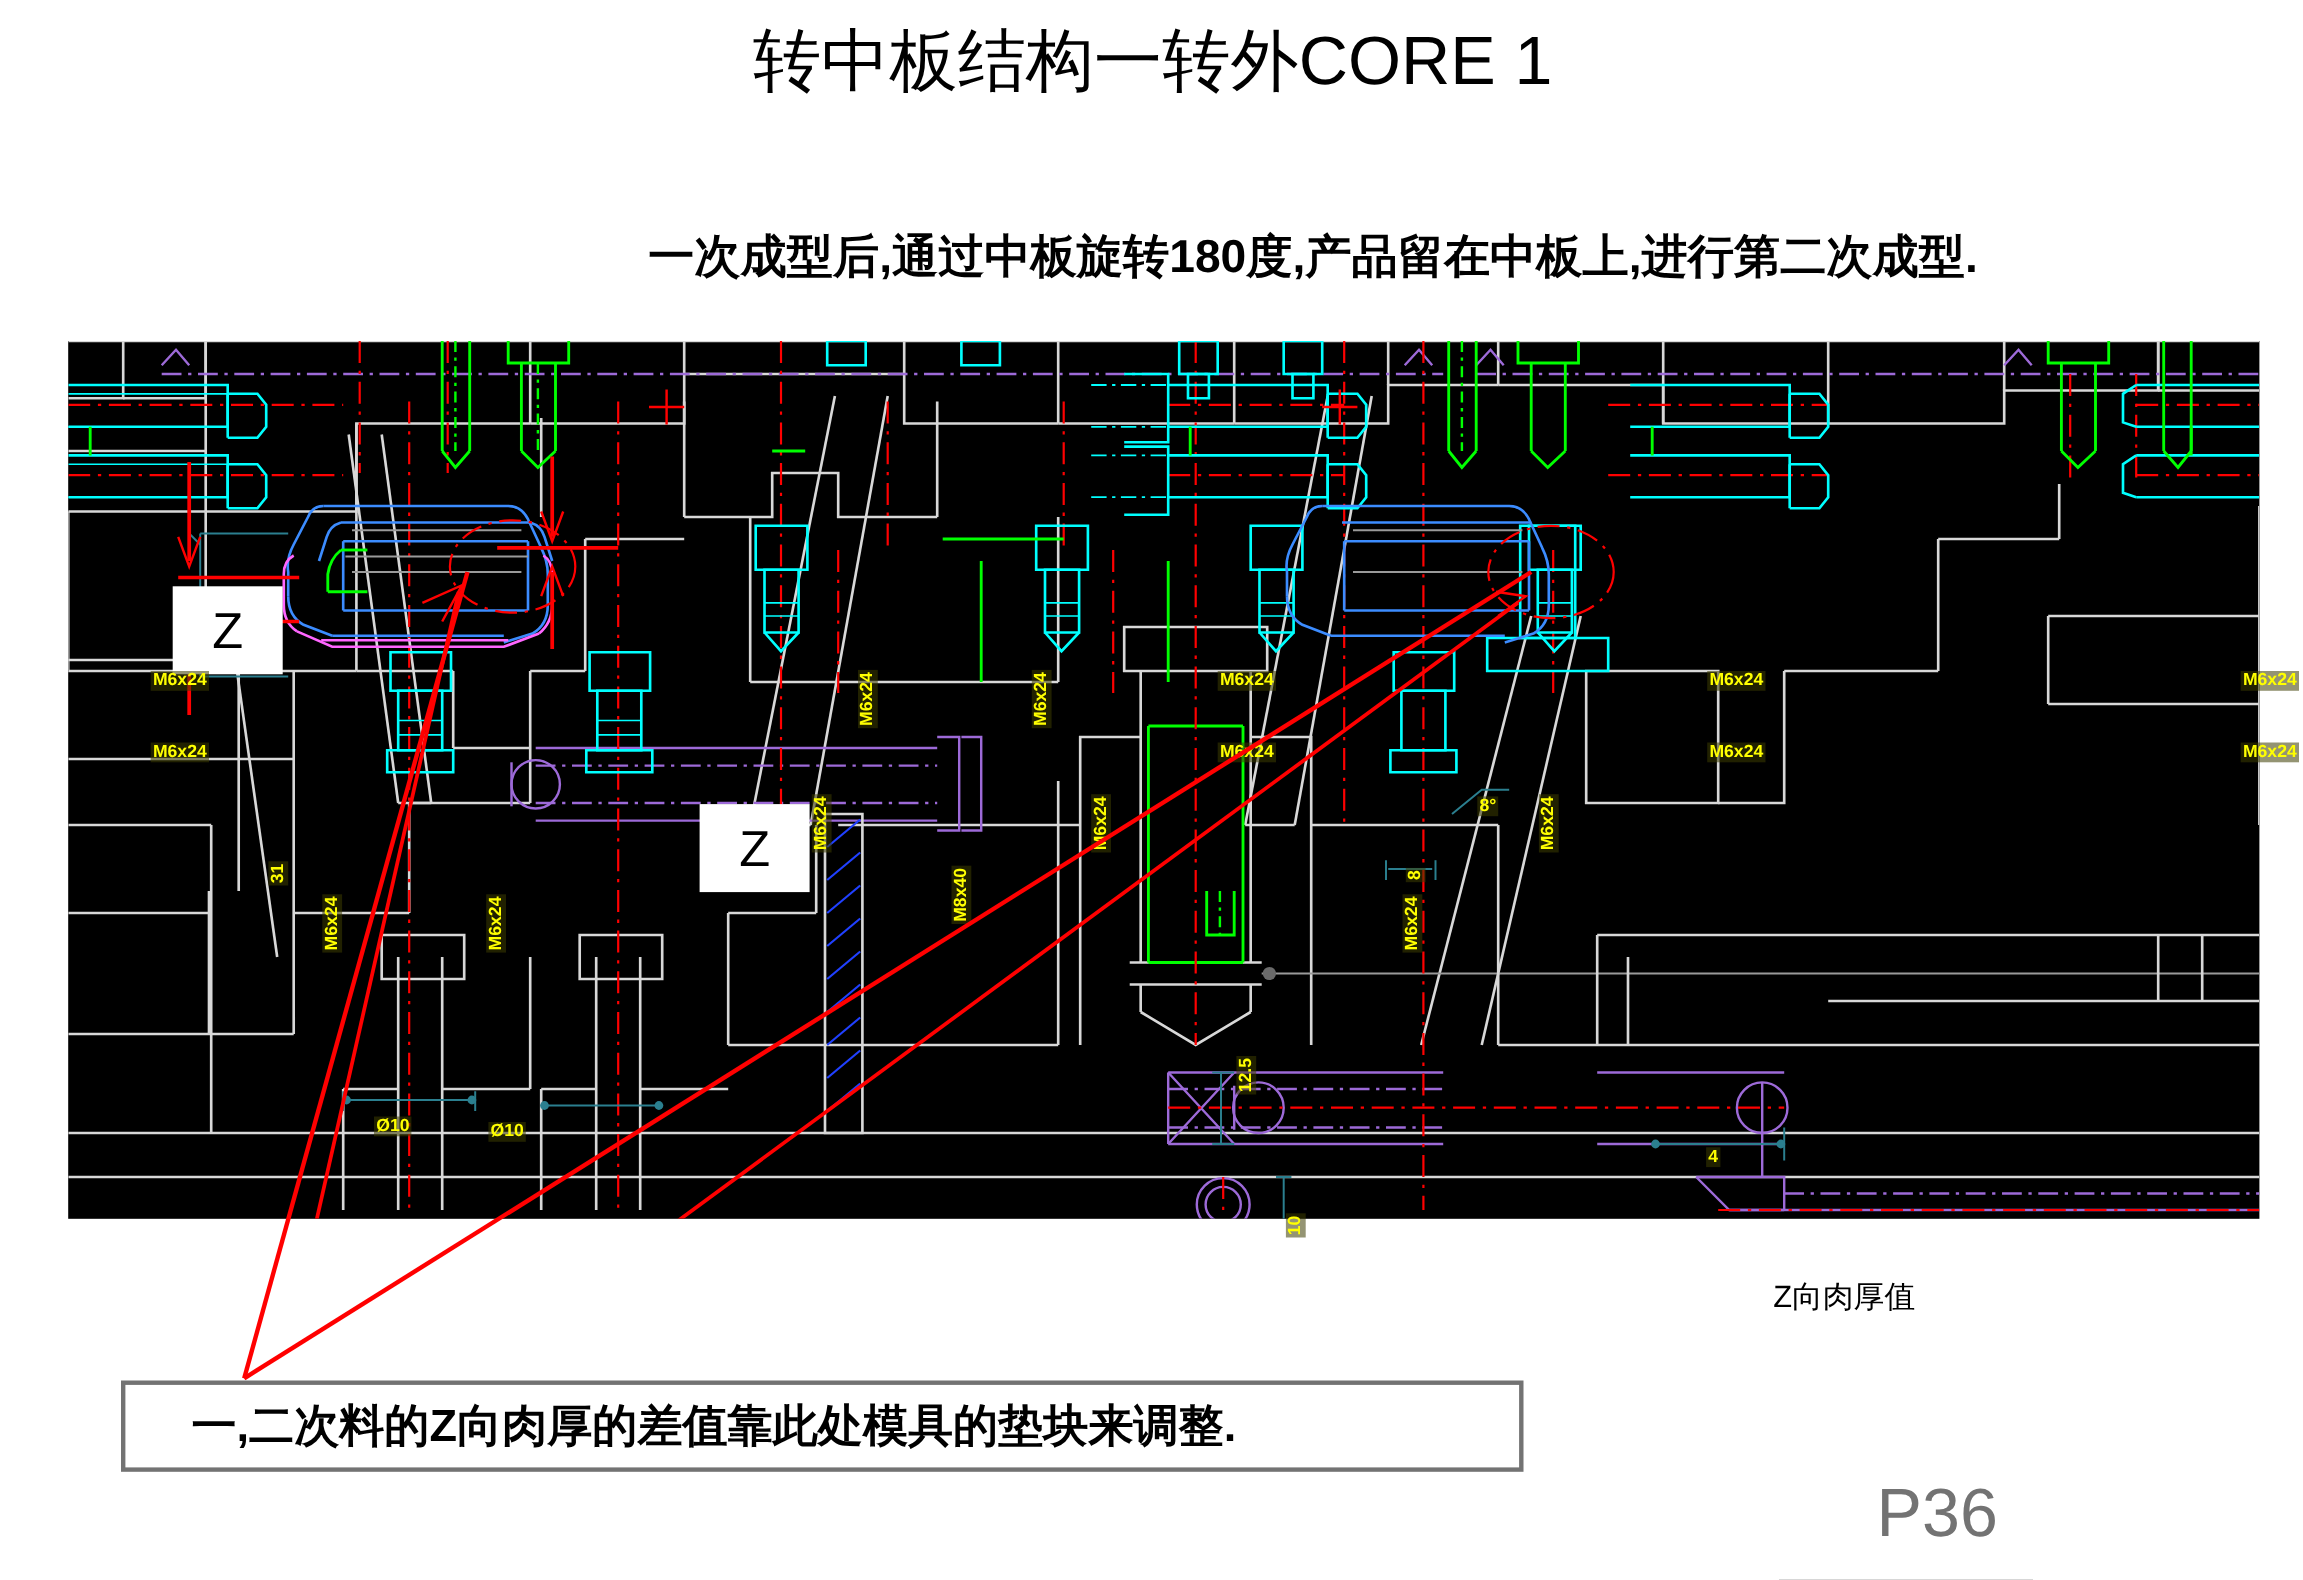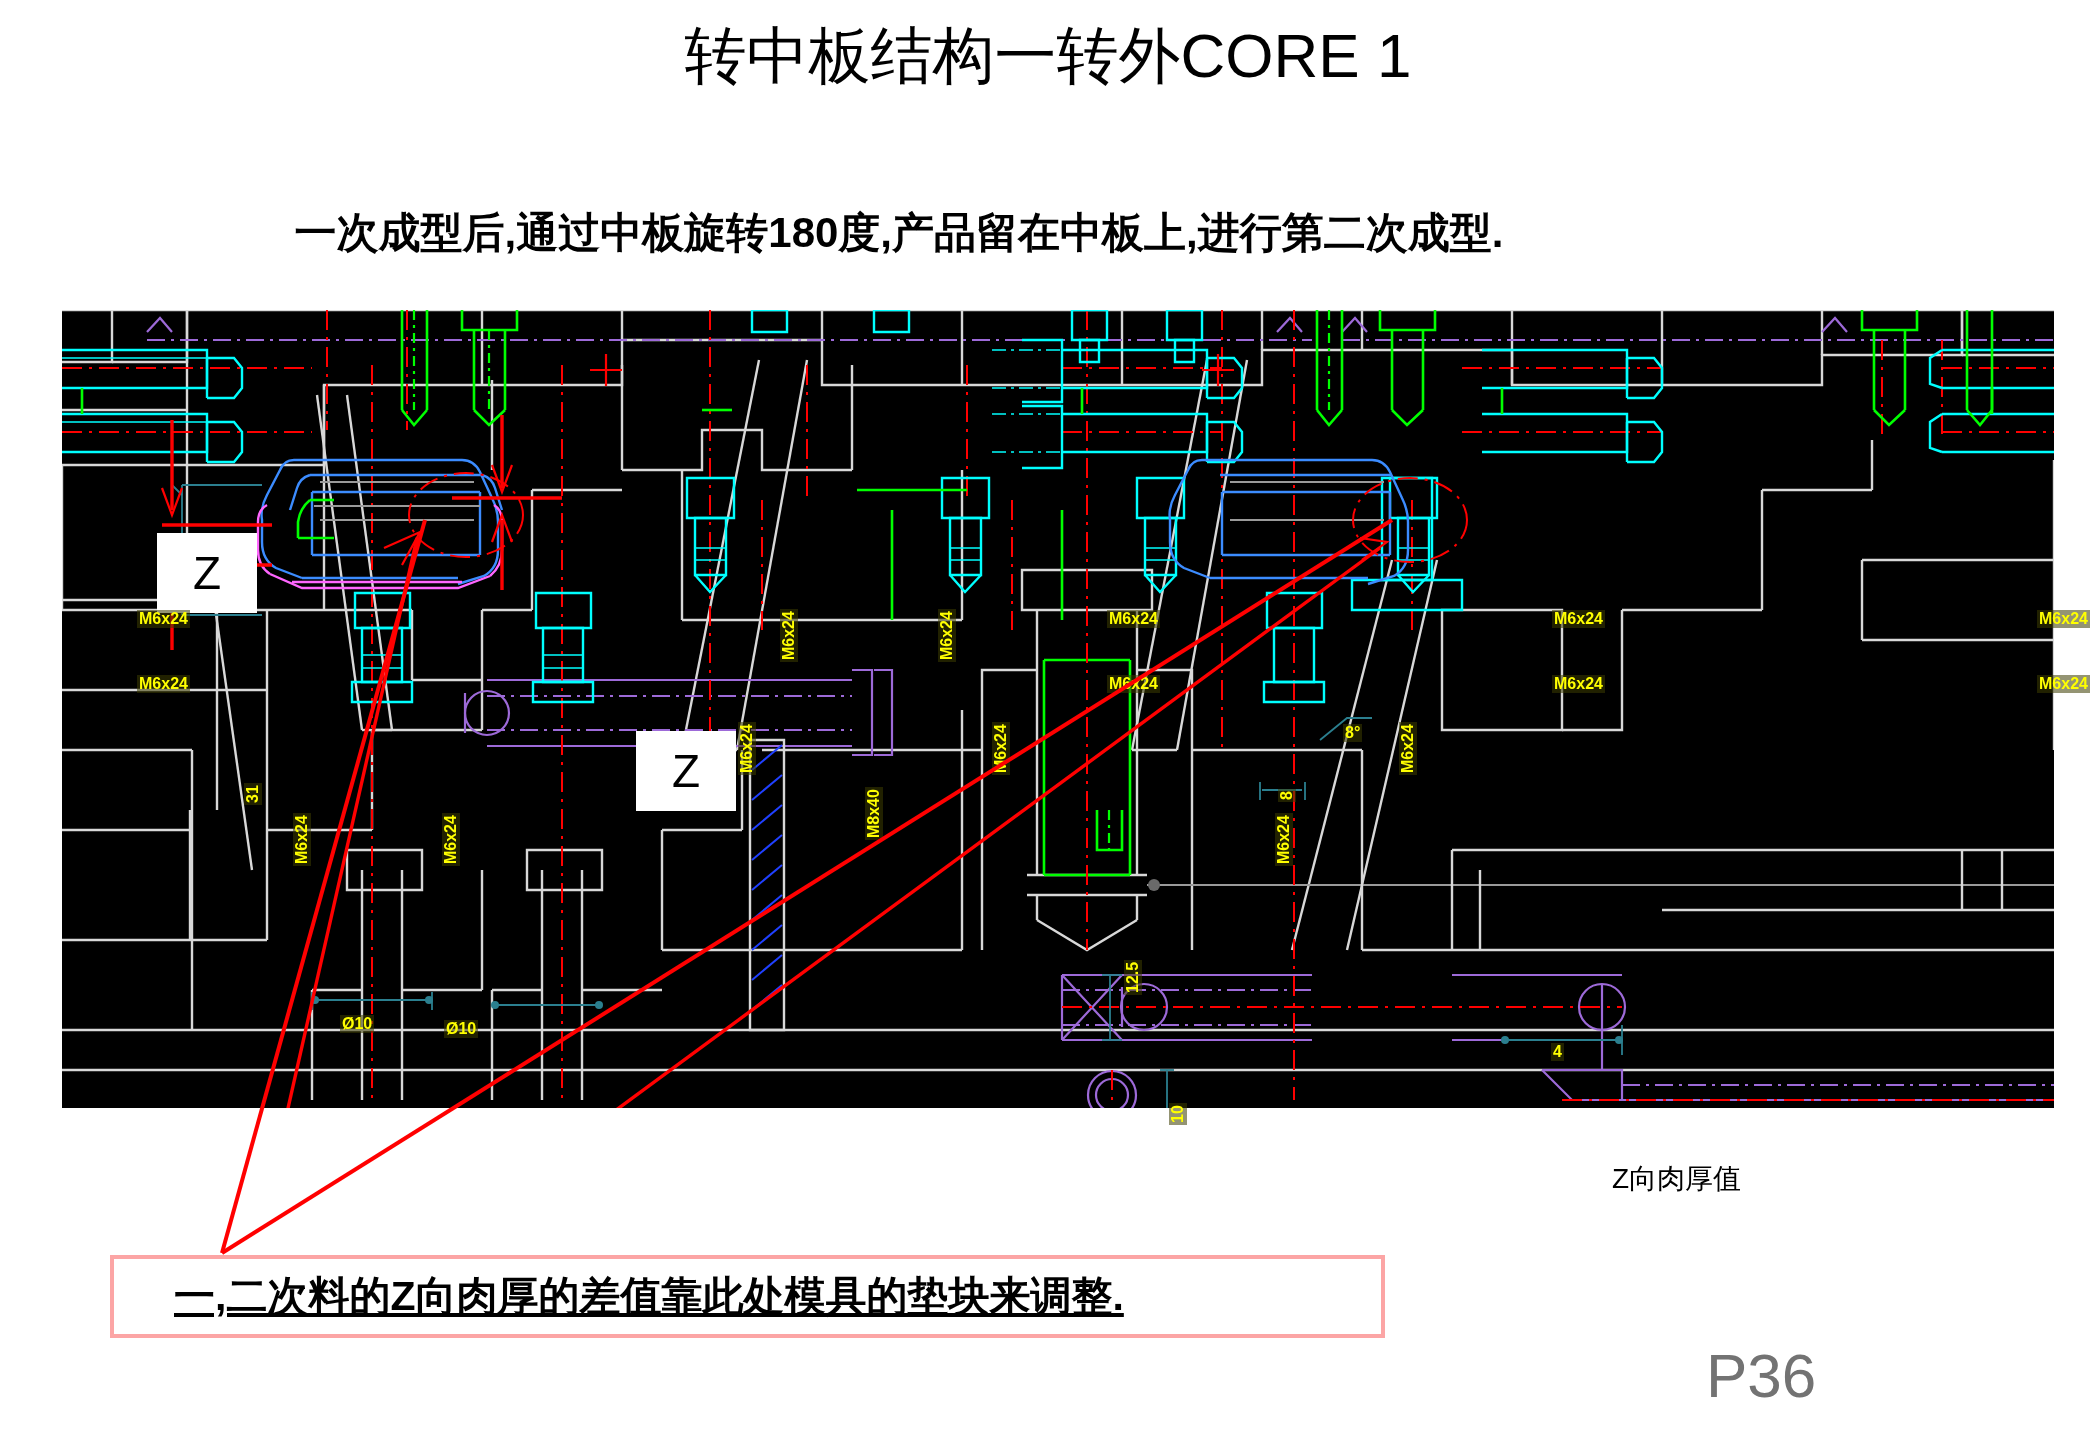--- a/index.html
+++ b/index.html
@@ -27,21 +27,21 @@
     line-height: 1.1;
     font-weight: 400;
     letter-spacing: 0px;
     color: #000;
   }
   #slide-subtitle {
     position: absolute;
     left: 0;
     top: 205px;
     width: 1798px;
-    text-align: center;
+    text-align: right;
     font-size: 42px;
     font-weight: 600;
     color: #000;
   }
 
   
   #cad-figure {
     position: absolute;
     left: 62px;
     top: 310px;
@@ -69,27 +69,26 @@
   #z-callout-1 { left: 157px; top: 533px; width: 100px; height: 80px; }
   #z-callout-2 { left: 636px; top: 731px; width: 100px; height: 80px; }
 
   
   #note-box {
     position: absolute;
     left: 110px;
     top: 1255px;
     width: 1275px;
     height: 83px;
-    border: 4px solid #fca5a5;
+    border: 4px solid #737373;
     background: #ffffff;
     box-sizing: border-box;
     display: flex;
     align-items: center;
     padding-left: 60px;
-    text-decoration: underline;
   }
   #note-box-text {
     font-size: 41px;
     font-weight: 600;
     color: #000;
     white-space: nowrap;
   }
 
   
   #thickness-label {

